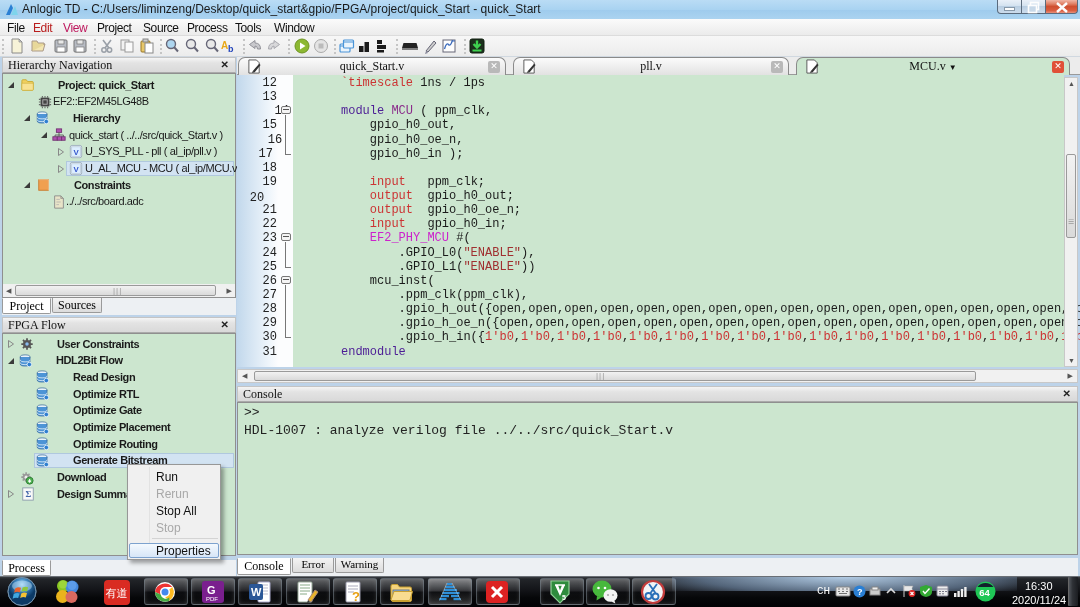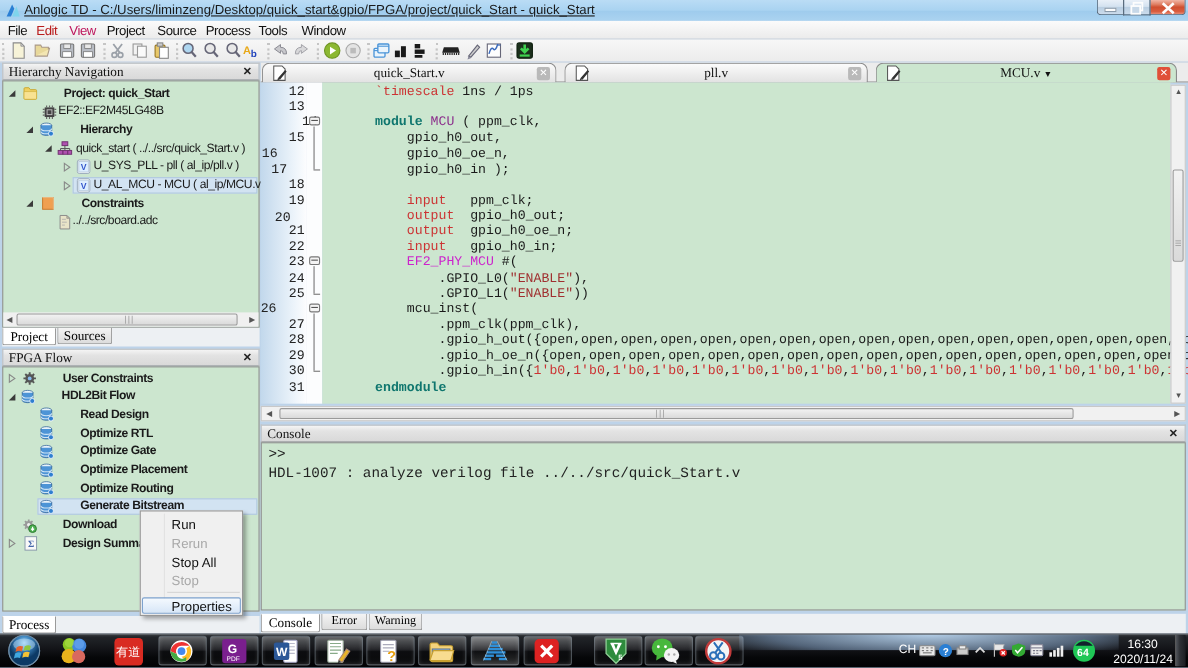--- a/index.html
+++ b/index.html
@@ -1,38 +1,38 @@
 <!DOCTYPE html>
 <html><head><meta charset="utf-8"><style>
 * { margin:0; padding:0; box-sizing:border-box; }
 html,body { width:1080px; height:607px; overflow:hidden; }
 body { position:relative; font-family:"Liberation Sans", sans-serif; background:#bdd3e9; font-size:12px;}
 .abs { position:absolute; }
 #titlebar { position:absolute; left:0; top:0; width:1080px; height:19px;
   background:linear-gradient(#badcf5 0%, #a9d3f1 50%, #9ecbed 51%, #abd3f0 100%); }
-#title-text { position:absolute; left:22px; top:2px; font-size:12px; color:#1a1a1a; white-space:pre;text-decoration:underline; }
+#title-text { position:absolute; left:22px; top:2px; font-size:12px; color:#1a1a1a; white-space:pre; }
 .winbtn { position:absolute; top:0; height:14px; border:1px solid #5a6b7d; border-top:none; }
 .ptitle { position:absolute; background:linear-gradient(#f5f5f5 0%,#e3e3e3 35%,#d9d9d9 100%); border:1px solid #c4c4c4; border-bottom:1px solid #aaa;
   font-family:"Liberation Serif",serif; font-size:12px; color:#111; padding-left:5px; }
 .pclose { position:absolute; right:6px; top:1px; font-size:10px; color:#222; font-family:"Liberation Sans",sans-serif; font-weight:bold;}
 .sunken { position:absolute; border:1px solid #8f8f8f; background:#cce6cf; }
 .trow { position:absolute; font-size:11px; letter-spacing:-0.4px; color:#1a1a1a; white-space:pre; }
 .b { font-weight:bold;padding-left:20px; }
 .sb-thumb { position:absolute; background:linear-gradient(#f2f2f2,#dadada); border:1px solid #9a9a9a; border-radius:2px; }
 .sb-arrow { position:absolute; color:#555; font-size:7px; }
 .etab { position:absolute; top:57px; height:18px; border:1px solid #8a8a8a; border-bottom:none;
   border-radius:7px 7px 0 0; background:linear-gradient(#fbfbfb,#e2e2e2);
   font-family:"Liberation Serif",serif; font-size:12px; color:#111; text-align:center; line-height:17px;}
 .etab.active { background:#cce6cf; }
 .tclose { position:absolute; right:5px; top:3px; width:12px; height:12px; border-radius:2px;
   background:#b9b9b9; color:#fff; font-size:9px; line-height:11px; text-align:center; font-family:"Liberation Sans",sans-serif;}
 .tclose.red { background:#e05038; }
 .ln { position:absolute; right:4px; font-family:"Liberation Mono",monospace; font-size:12px; color:#222; }
 .cl { position:absolute; left:4px; font-family:"Liberation Mono",monospace; font-size:12px; color:#1a1a1a; white-space:pre;margin-left:44px; }
-.kb { color:#0f766e;font-weight:bold; } .kr { color:#cc3333; } .km { color:#cc22cc; } .kp { color:#8b2d8b; } .ks { color:#a03030; }
+.kb { color:#4c1d95; } .kr { color:#cc3333; } .km { color:#cc22cc; } .kp { color:#8b2d8b; } .ks { color:#a03030; }
 .mi { position:absolute; left:28px; font-size:12px; color:#111; }
 .mi.dis { color:#a8a8a8; }
 #taskbar { position:absolute; left:0; top:576px; width:1080px; height:31px;
   background:linear-gradient(#43464b 0%, #222529 10%, #131418 45%, #060709 70%, #010104 100%); }
 .tbtn { position:absolute; top:578px; width:44px; height:27px; border-radius:3px;
   border:1px solid rgba(130,140,150,0.55);
   background:linear-gradient(rgba(255,255,255,0.28),rgba(255,255,255,0.07) 48%,rgba(0,0,0,0.18) 52%,rgba(255,255,255,0.05));
   box-shadow:inset 0 0 4px rgba(255,255,255,0.15); }
 .tray { position:absolute; color:#fff; }
 svg { position:absolute; overflow:visible; }
@@ -351,40 +351,40 @@
 <div class="abs" style="left:237px;top:75px;width:42px;height:292px;background:linear-gradient(90deg,#c2d8ec,#eef5fb 75%,#fdfdfe);"></div>
 <div class="abs" style="left:279px;top:75px;width:14px;height:292px;background:#fcfdfe;"></div>
 <div class="abs" style="left:293px;top:75px;width:771px;height:292px;background:#cce6cf;overflow:hidden;" id="code"></div>
 <div class="ln" style="top:76.0px;left:237px;width:40px;text-align:right;">12</div>
 <div class="abs cl" style="left:297px;top:76.0px;"><span class="kr">`timescale</span> 1ns / 1ps</div>
 <div class="ln" style="top:90.1px;left:237px;width:40px;text-align:right;">13</div>
 <div class="ln" style="top:104.3px;left:237px;width:40px;text-align:right;margin-left:12px;">14</div>
 <div class="abs cl" style="left:297px;top:104.3px;"><span class="kb">module</span> <span class="kp">MCU</span> ( ppm_clk,</div>
 <div class="ln" style="top:118.4px;left:237px;width:40px;text-align:right;">15</div>
 <div class="abs cl" style="left:297px;top:118.4px;">    gpio_h0_out,</div>
-<div class="ln" style="top:132.5px;left:238px;width:40px;text-align:left;">16</div>
+<div class="ln" style="top:132.5px;left:255px;width:40px;text-align:center;">16</div>
 <div class="abs cl" style="left:297px;top:132.5px;">    gpio_h0_oe_n,</div>
-<div class="ln" style="top:146.7px;left:221px;width:40px;text-align:right;">17</div>
+<div class="ln" style="top:146.7px;left:233px;width:40px;text-align:right;">17</div>
 <div class="abs cl" style="left:297px;top:146.7px;">    gpio_h0_in );</div>
 <div class="ln" style="top:160.8px;left:237px;width:40px;text-align:right;">18</div>
 <div class="ln" style="top:174.9px;left:237px;width:40px;text-align:right;">19</div>
 <div class="abs cl" style="left:297px;top:174.9px;">    <span class="kr">input</span>   ppm_clk;</div>
 <div class="ln" style="top:191px;left:237px;width:40px;text-align:center;">20</div>
 <div class="abs cl" style="left:297px;top:189.0px;">    <span class="kr">output</span>  gpio_h0_out;</div>
 <div class="ln" style="top:203.2px;left:237px;width:40px;text-align:right;">21</div>
 <div class="abs cl" style="left:297px;top:203.2px;">    <span class="kr">output</span>  gpio_h0_oe_n;</div>
 <div class="ln" style="top:217.3px;left:237px;width:40px;text-align:right;">22</div>
 <div class="abs cl" style="left:297px;top:217.3px;">    <span class="kr">input</span>   gpio_h0_in;</div>
 <div class="ln" style="top:231.4px;left:237px;width:40px;text-align:right;">23</div>
 <div class="abs cl" style="left:297px;top:231.4px;">    <span class="km">EF2_PHY_MCU</span> #(</div>
 <div class="ln" style="top:245.6px;left:237px;width:40px;text-align:right;">24</div>
 <div class="abs cl" style="left:297px;top:245.6px;">        .GPIO_L0(<span class="ks">"ENABLE"</span>),</div>
 <div class="ln" style="top:259.7px;left:237px;width:40px;text-align:right;">25</div>
 <div class="abs cl" style="left:297px;top:259.7px;">        .GPIO_L1(<span class="ks">"ENABLE"</span>))</div>
-<div class="ln" style="top:273.8px;left:237px;width:40px;">26</div>
+<div class="ln" style="top:273.8px;left:237px;width:40px;text-align:right;">26</div>
 <div class="abs cl" style="left:297px;top:273.8px;">    mcu_inst(</div>
 <div class="ln" style="top:288.0px;left:237px;width:40px;text-align:right;">27</div>
 <div class="abs cl" style="left:297px;top:288.0px;">        .ppm_clk(ppm_clk),</div>
 <div class="ln" style="top:302.1px;left:237px;width:40px;text-align:right;">28</div>
 <div class="abs cl" style="left:297px;top:302.1px;">        .gpio_h_out({open,open,open,open,open,open,open,open,open,open,open,open,open,open,open,open,open,gpio_h0_out</div>
 <div class="ln" style="top:316.2px;left:237px;width:40px;text-align:right;">29</div>
 <div class="abs cl" style="left:297px;top:316.2px;">        .gpio_h_oe_n({open,open,open,open,open,open,open,open,open,open,open,open,open,open,open,open,open,open</div>
 <div class="ln" style="top:330.3px;left:237px;width:40px;text-align:right;">30</div>
 <div class="abs cl" style="left:297px;top:330.3px;">        .gpio_h_in({<span class="kr">1'b0</span>,<span class="kr">1'b0</span>,<span class="kr">1'b0</span>,<span class="kr">1'b0</span>,<span class="kr">1'b0</span>,<span class="kr">1'b0</span>,<span class="kr">1'b0</span>,<span class="kr">1'b0</span>,<span class="kr">1'b0</span>,<span class="kr">1'b0</span>,<span class="kr">1'b0</span>,<span class="kr">1'b0</span>,<span class="kr">1'b0</span>,<span class="kr">1'b0</span>,<span class="kr">1'b0</span>,<span class="kr">1'b0</span>,<span class="kr">1'b0</span>,gpio_h0_in}),</div>
 <div class="ln" style="top:344.5px;left:237px;width:40px;text-align:right;">31</div>
@@ -540,21 +540,21 @@
 <circle cx="16" cy="15" r="1.1" fill="#aaa"></circle>
     <circle cx="21" cy="15" r="1.1" fill="#aaa"></circle>
   </svg>
 <svg style="left:640px;top:580px" width="26" height="24" viewBox="0 0 26 24">
     <circle cx="13" cy="12" r="11" fill="#f2f4f6" stroke="#c23b3b" stroke-width="2.2"></circle>
 <path d="M9,4 L15.5,13 M17,4 L10.5,13" stroke="#2a6fb8" stroke-width="1.8"></path>
 <circle cx="8.5" cy="16" r="3" fill="none" stroke="#2a6fb8" stroke-width="1.8"></circle>
 <circle cx="15.5" cy="16.5" r="3" fill="none" stroke="#2a6fb8" stroke-width="1.8"></circle>
   </svg>
 <div class="abs" style="left:672px;top:577px;width:345px;height:14px;background:radial-gradient(ellipse 80% 230% at 50% 0%, rgba(185,212,238,0.95), rgba(130,160,195,0.55) 52%, rgba(0,0,0,0) 78%);"></div>
-<div class="tray" style="left:817px;top:585px;font-size:11px;">CH</div>
+<div class="tray" style="left:817px;top:585px;font-size:11px;font-family:Liberation Mono, monospace;">CH</div>
 <svg style="left:836px;top:587px" width="14" height="10" viewBox="0 0 14 10">
     <rect x="0" y="0" width="14" height="9" rx="1" fill="#e8e8e8" stroke="#888"></rect>
     <path d="M2,2 h2 M6,2 h2 M10,2 h2 M2,4.5 h2 M6,4.5 h2 M10,4.5 h2 M3,6.5 h8" stroke="#555" stroke-width="0.8"></path>
   </svg>
 <svg style="left:853px;top:585px" width="13" height="13" viewBox="0 0 13 13">
     <circle cx="6.5" cy="6.5" r="6" fill="#2a7fd4"></circle>
     <text x="4" y="10" font-size="9" font-weight="bold" fill="#fff" font-family="Liberation Sans">?</text>
   </svg>
 <svg style="left:869px;top:586px" width="12" height="11" viewBox="0 0 12 11">
     <rect x="1" y="3" width="10" height="6" fill="#ccc" stroke="#888"></rect>

